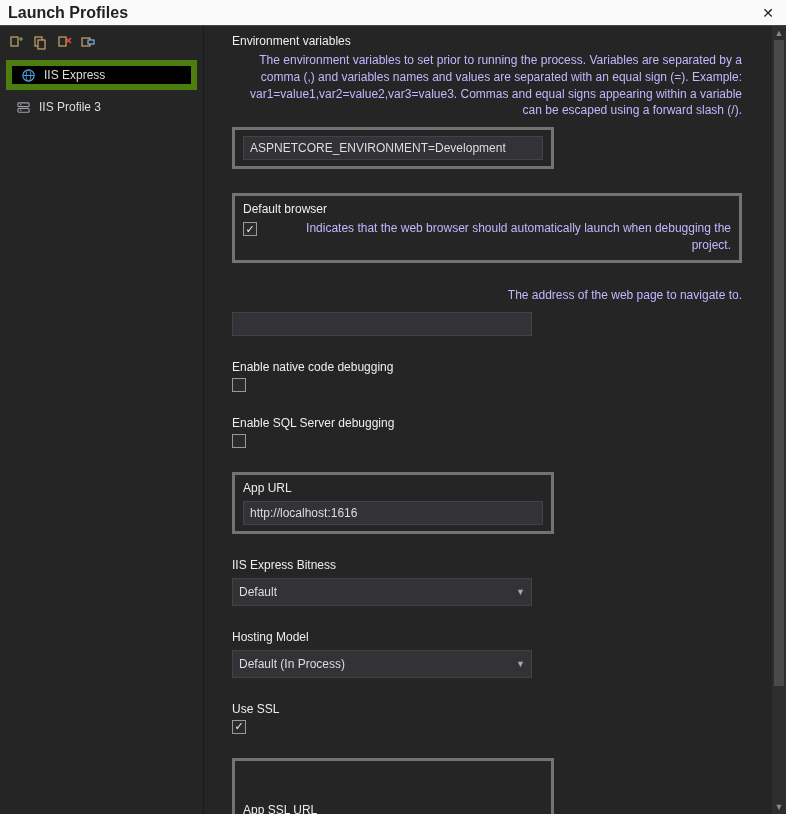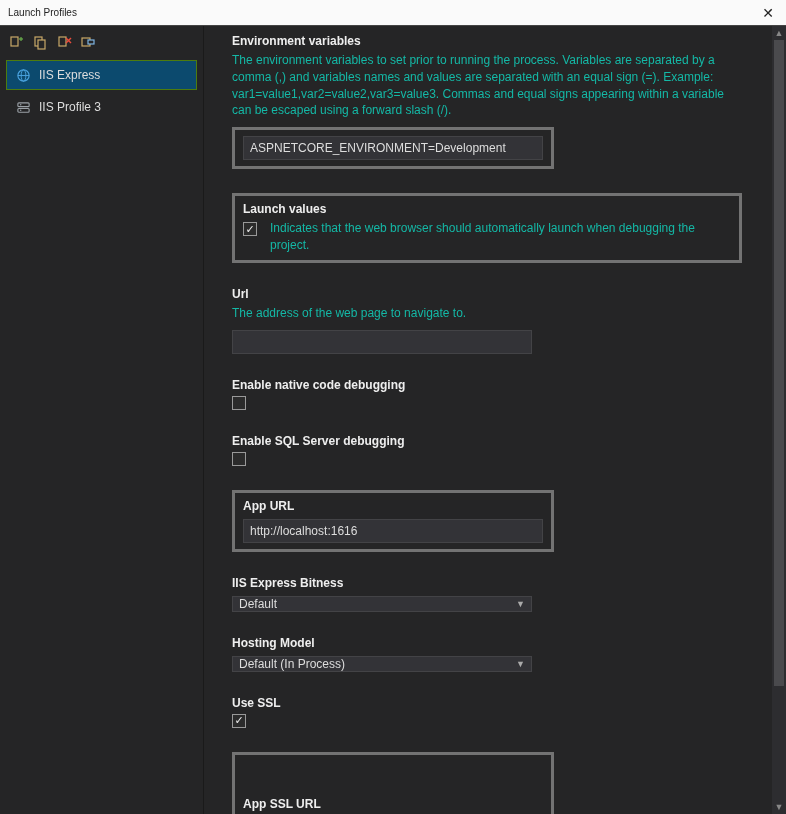--- a/index.html
+++ b/index.html
@@ -17,21 +17,21 @@
 .titlebar {
   background: #fafafa;
   color: #222;
   height: 26px;
   display: flex;
   align-items: center;
   padding: 0 8px;
   border-bottom: 1px solid #444;
   justify-content: space-between;
 }
-.titlebar .title { font-size: 10px; }
+.titlebar .title { font-size: 16px; font-weight: bold; }
 .titlebar .close {
   font-size: 14px;
   cursor: pointer;
   font-family: Arial, sans-serif;
   padding: 0 4px;
 }
 .main {
   flex: 1;
   display: flex;
   background: #252526;
@@ -62,22 +62,22 @@
   align-items: center;
   gap: 8px;
   height: 30px;
   padding: 0 8px;
   cursor: pointer;
   color: #ddd;
   border: 1px solid transparent;
   margin-bottom: 2px;
 }
 .profile-item.selected {
-  background: #0c4a6e;
-  border: 1px solid #4d7c0f;
+  background: #000000;
+  border: 6px solid #4d7c0f;
 }
 .profile-icon { width: 16px; height: 16px; display:flex; align-items:center; justify-content:center; }
 .content-wrap {
   flex: 1;
   position: relative;
   display: flex;
 }
 .content {
   flex: 1;
   overflow-y: auto;
@@ -103,28 +103,29 @@
 .scrollbar .thumb {
   position:absolute;
   left:2px; right:2px;
   top:0;
   height:85%;
   background:#4a4a4d;
   cursor:pointer;
 }
 .section { margin-bottom: 24px; }
 .sec-label {
-  font-weight: 700;
+  font-weight: 400;
   color: #eee;
   margin-bottom: 4px;
 }
 .sec-desc {
-  color: #14b8a6;
+  color: #c4b5fd;
   line-height: 1.4;
   margin-bottom: 8px;
+  text-align: right;
 }
 .text-input {
   width: 300px;
   height: 24px;
   background: #333337;
   border: 1px solid #434346;
   color: #ddd;
   padding: 0 6px;
   font-family: inherit;
   font-size: 12px;
@@ -150,21 +151,21 @@
   margin-top: 2px;
 }
 .checkbox.checked::after {
   content: "✓";
   font-size: 11px;
   color: #eee;
   line-height: 1;
 }
 .dropdown {
   width: 300px;
-  height: 16px;
+  height: 28px;
   background: #333337;
   border: 1px solid #434346;
   color: #ddd;
   display: flex;
   align-items: center;
   justify-content: space-between;
   padding: 0 6px;
   cursor: pointer;
 }
 .dropdown .caret { font-size: 9px; color: #aaa; }
@@ -241,29 +242,28 @@
 
       <div class="section">
         <div class="sec-label">Environment variables</div>
         <div class="sec-desc">The environment variables to set prior to running the process. Variables are separated by a comma (,) and variables names and values are separated with an equal sign (=). Example: var1=value1,var2=value2,var3=value3. Commas and equal signs appearing within a variable can be escaped using a forward slash (/).</div>
         <div class="highlight-box" style="display:inline-block;">
           <input class="text-input wide" value="ASPNETCORE_ENVIRONMENT=Development" style="">
         </div>
       </div>
 
       <div class="section highlight-box">
-        <div class="sec-label">Launch values</div>
+        <div class="sec-label">Default browser</div>
         <div class="checkbox-row">
           <div class="checkbox checked"></div>
           <div class="sec-desc" style="margin-bottom:0;">Indicates that the web browser should automatically launch when debugging the project.</div>
         </div>
       </div>
 
       <div class="section">
-        <div class="sec-label">Url</div>
         <div class="sec-desc">The address of the web page to navigate to.</div>
         <input class="text-input wide" value="" style="">
       </div>
 
       <div class="section">
         <div class="sec-label">Enable native code debugging</div>
         <div class="checkbox"></div>
       </div>
 
       <div class="section">

